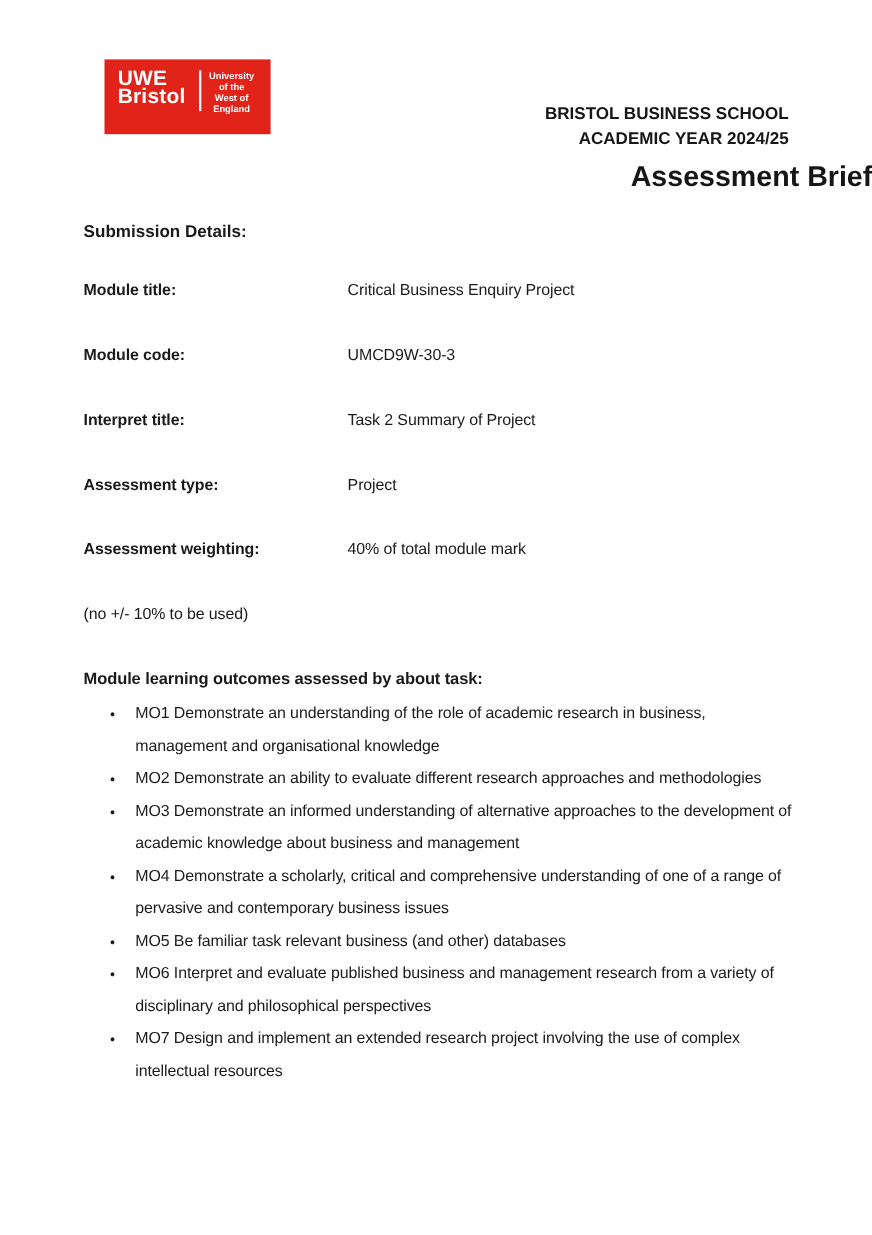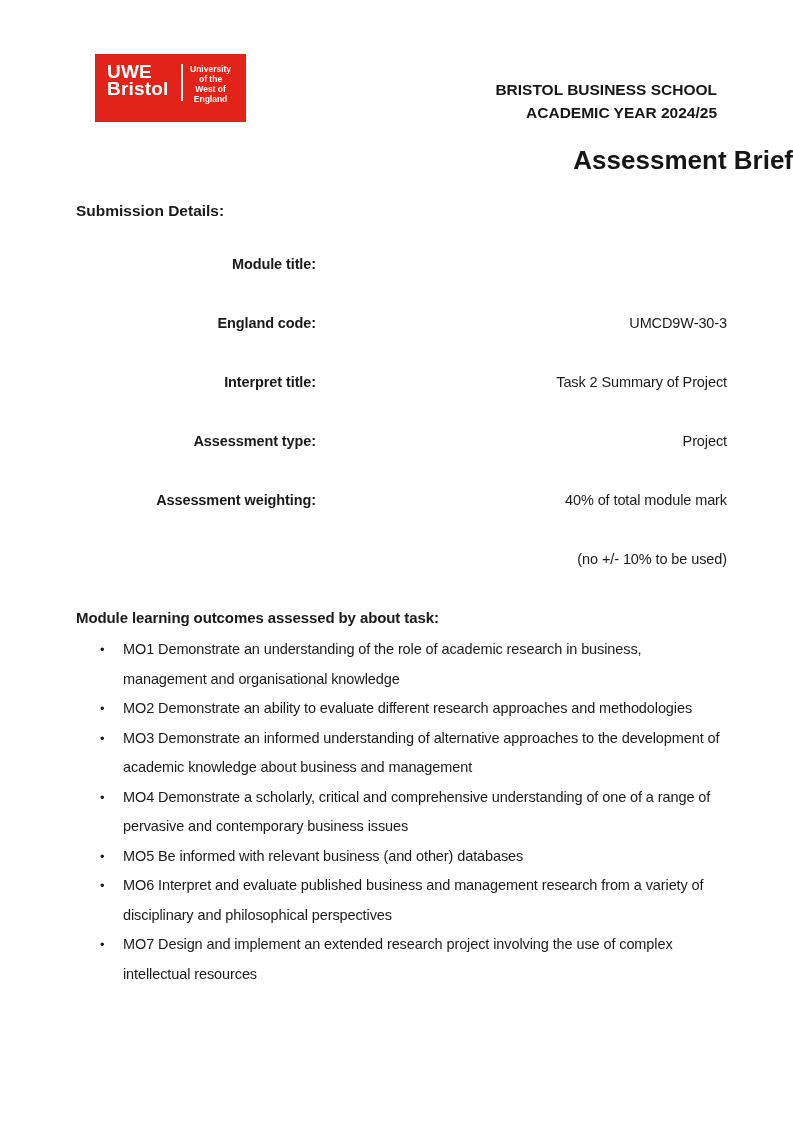--- a/index.html
+++ b/index.html
@@ -39,21 +39,21 @@
   .logo-right {
     margin-left: 7px;
     padding-top: 1px;
     font-weight: 700;
     font-size: 8.5px;
     line-height: 10px;
     text-align: center;
   }
 
   .header-text {
-    position: absolute; right: 76px; top: 78px;
+    position: absolute; right: 76px; top: 92px;
     text-align: right;
     font-weight: 700;
     font-size: 15.5px;
     line-height: 23px;
     color: #161616;
   }
 
   
   .doc-title {
     margin: 0;
@@ -67,21 +67,21 @@
   
   .content { padding: 0 66px 0 76px; }
 
   .section-heading {
     margin: 26px 0 0 0;
     font-size: 15.5px;
     font-weight: 700;
     line-height: 20px;
   }
 
-  .fields { margin-top: 33px; text-align: right; }
+  .fields { margin-top: 33px; }
   .field-row {
     display: flex;
     height: 20px;
     margin-bottom: 39px;
     font-size: 14.5px;
     letter-spacing: -0.1px;
     line-height: 20px;
   }
   .field-label { width: 240px; font-weight: 700; flex: none; }
   .field-value { flex: 1; }
@@ -144,23 +144,24 @@
 
   <h1 class="doc-title">Assessment Brief</h1>
 
   <div class="content">
 
     <h2 class="section-heading">Submission Details:</h2>
 
     <div class="fields">
       <div class="field-row">
         <div class="field-label">Module title:</div>
-      </div>
-      <div class="field-row">
-        <div class="field-label">England code:</div>
+        <div class="field-value">Critical Business Enquiry Project</div>
+      </div>
+      <div class="field-row">
+        <div class="field-label">Module code:</div>
         <div class="field-value">UMCD9W-30-3</div>
       </div>
       <div class="field-row">
         <div class="field-label">Interpret title:</div>
         <div class="field-value">Task 2 Summary of Project</div>
       </div>
       <div class="field-row">
         <div class="field-label">Assessment type:</div>
         <div class="field-value">Project</div>
       </div>
@@ -187,21 +188,21 @@
       <li>
         <span class="bullet">•</span>
         <span>MO3 Demonstrate an informed understanding of alternative approaches to the development of academic knowledge about business and management</span>
       </li>
       <li>
         <span class="bullet">•</span>
         <span>MO4 Demonstrate a scholarly, critical and comprehensive understanding of one of a range of pervasive and contemporary business issues</span>
       </li>
       <li>
         <span class="bullet">•</span>
-        <span>MO5 Be informed with relevant business (and other) databases</span>
+        <span>MO5 Be familiar task relevant business (and other) databases</span>
       </li>
       <li>
         <span class="bullet">•</span>
         <span>MO6 Interpret and evaluate published business and management research from a variety of disciplinary and philosophical perspectives</span>
       </li>
       <li>
         <span class="bullet">•</span>
         <span>MO7 Design and implement an extended research project involving the use of complex intellectual resources</span>
       </li>
     </ul>

